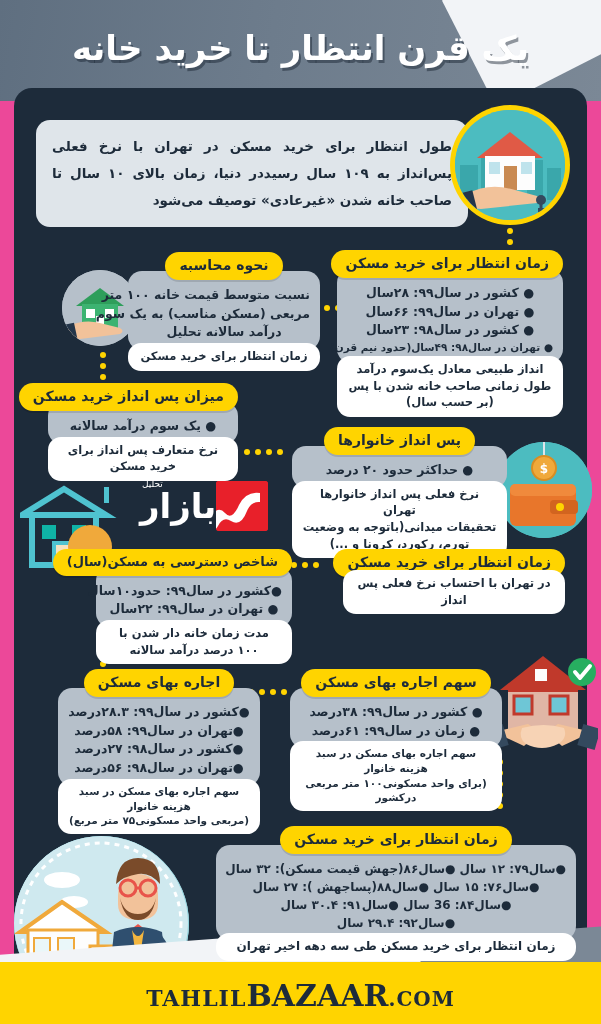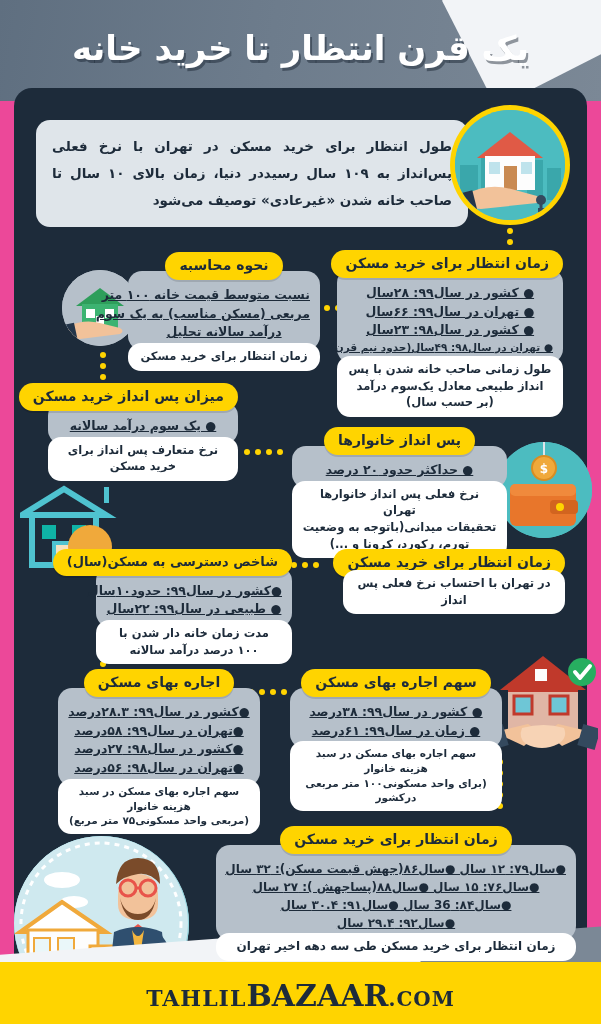--- a/index.html
+++ b/index.html
@@ -27,21 +27,21 @@
     box-shadow:0 2px 0 rgba(0,0,0,.12);white-space:nowrap;}
   .grey{background:#b6c0ca;color:#1d2b3a;border-radius:14px;padding:7px 10px 8px;
     font-size:12.5px;font-weight:bold;line-height:1.5;}
   .white{background:#ffffff;color:#1d2b3a;border-radius:13px;padding:5px 10px 6px;
     font-size:11.5px;font-weight:bold;line-height:1.45;text-align:center;}
   .grey .row{white-space:nowrap;}
   .tiny{font-size:10.5px;line-height:1.4;}
 
   .card{position:absolute;}
   .card .hdr-wrap{text-align:center;position:relative;z-index:3;}
-  .card .grey{margin-top:-9px;padding-top:15px;position:relative;z-index:2;text-decoration:underline;}
+  .card .grey{margin-top:-9px;padding-top:15px;position:relative;z-index:2;}
   .card .white{margin-top:-7px;position:relative;z-index:3;}
 
   
   .dots{position:absolute;display:flex;gap:5px;z-index:1;}
   .dots i{display:block;width:6px;height:6px;border-radius:50%;background:#ffd400;}
   .dots.v{flex-direction:column;}
 
   
   .intro{position:absolute;left:36px;top:120px;width:400px;background:#dfe5ea;
     border-radius:14px;padding:13px 16px;color:#1d2b3a;font-size:13.5px;
@@ -148,22 +148,22 @@
 
   <div class="card" style="left:337px;top:250px;width:226px;">
     <div class="hdr-wrap"><span class="hdr">زمان انتظار برای خرید مسکن</span></div>
     <div class="grey" style="text-align:center;">
       <div class="row">● کشور در سال۹۹: ۲۸سال</div>
       <div class="row">● تهران در سال۹۹: ۶۶سال</div>
       <div class="row">● کشور در سال۹۸: ۲۳سال</div>
       <div class="row tiny">● تهران در سال۹۸: ۴۹سال(حدود نیم قرن)</div>
     </div>
     <div class="white">
+      <div>انداز طبیعی معادل یک‌سوم درآمد</div>
       <div>طول زمانی صاحب خانه شدن با پس</div>
-      <div>انداز طبیعی معادل یک‌سوم درآمد</div>
       <div>(بر حسب سال)</div>
     </div>
   </div>
 
   <div class="card" style="left:48px;top:383px;width:190px;">
     <div class="hdr-wrap"><span class="hdr">میزان پس انداز خرید مسکن</span></div>
     <div class="grey" style="text-align:center;">
       <div class="row">● یک سوم درآمد سالانه</div>
     </div>
     <div class="white">
@@ -204,20 +204,32 @@
     </svg>
   </div>
 
   <div class="dots v" style="left:487px;top:492px;">
     <i></i>
       <i></i>
       <i></i>
       <i></i>
   </div>
 
+  <div class="logo">
+    <div class="mark">
+      <svg viewBox="0 0 62 50" width="62" height="50">
+        <rect width="62" height="50" fill="#e8202a"></rect>
+        <path d="M4 36 q8 -12 15 -4 q7 8 14 -8 q7 -14 21 -12 l0 9 q-9 -1 -13 9 q-6 16 -16 10 q-8 -5 -13 5 q-4 7 -8 1z" fill="#ffffff"></path>
+      </svg>
+    </div>
+    <div class="word">
+      <span class="sup">تحلیل</span>
+      <span>بازار</span>
+    </div>
+  </div>
 
   <div style="position:absolute;left:20px;top:483px;width:104px;height:86px;">
     <svg viewBox="0 0 104 86" width="104" height="86">
       <polygon points="44,6 86,32 2,32" fill="none" stroke="#4fc3d0" stroke-width="6"></polygon>
       <rect x="12" y="32" width="64" height="50" fill="none" stroke="#4fc3d0" stroke-width="6"></rect>
       <rect x="22" y="42" width="14" height="14" fill="#0fb3a6"></rect>
       <rect x="52" y="42" width="14" height="14" fill="#0fb3a6"></rect>
       <rect x="34" y="60" width="20" height="22" fill="#f6e2c0" stroke="#4fc3d0" stroke-width="4"></rect>
       <rect x="84" y="4" width="5" height="16" fill="#4fc3d0"></rect>
       <circle cx="70" cy="64" r="22" fill="#f0a93b"></circle>
@@ -228,21 +240,21 @@
     <i></i>
       <i></i>
       <i></i>
       <i></i>
   </div>
 
   <div class="card" style="left:96px;top:549px;width:196px;">
     <div class="hdr-wrap"><span class="hdr" style="font-size:13px;">شاخص دسترسی به مسکن(سال)</span></div>
     <div class="grey" style="text-align:center;">
       <div class="row">●کشور در سال۹۹: حدود۱۰سال</div>
-      <div class="row">● طبیعی در سال۹۹: ۲۲سال</div>
+      <div class="row">● تهران در سال۹۹: ۲۲سال</div>
     </div>
     <div class="white">
       <div>مدت زمان خانه دار شدن با</div>
       <div>۱۰۰ درصد درآمد سالانه</div>
     </div>
   </div>
 
   <div class="dots v" style="left:100px;top:650px;">
     <i></i>
       <i></i>

